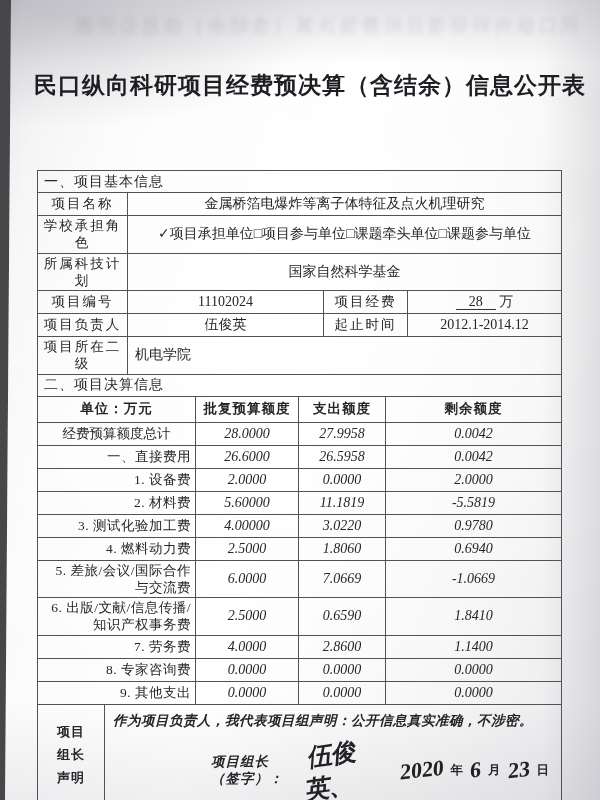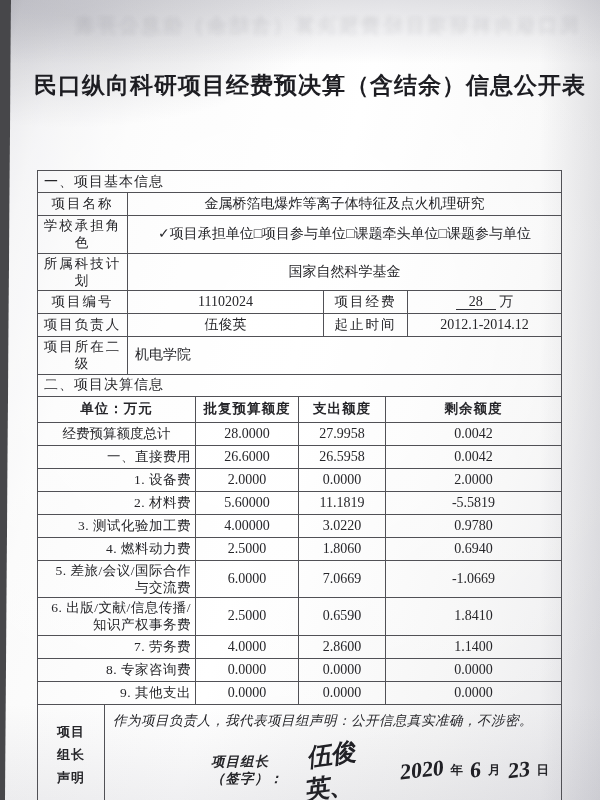--- a/index.html
+++ b/index.html
@@ -30,25 +30,25 @@
   .outer{border:1.5px solid #3e3e44;}
   .sec{text-align:left;font-weight:normal;padding-left:6px;font-size:14px;
     letter-spacing:1px;height:19px;}
   .lbl{letter-spacing:2px;font-weight:500;}
   .val{font-size:14px;}
   .left{text-align:left;padding-left:7px;}
   .u28{border-bottom:1px solid #33333a;padding:0 13px;}
   .bh{height:23px;letter-spacing:1px;font-weight:700;}
   .bi{text-align:right;padding-left:5px;word-break:break-all;letter-spacing:.5px;}
   .bc{text-align:center;}
-  .num{font-size:14px;}
+  .num{font-size:14px;font-style:italic;}
   .tall td{height:34px;}
   .decl-lbl{font-weight:600;letter-spacing:1px;line-height:1.75;font-size:13px;}
   .decl-body{text-align:left;vertical-align:top;padding:7px 8px 4px 8px;height:64px;}
-  .stmt{font-style:italic;font-weight:400;font-size:13.5px;letter-spacing:.5px;}
+  .stmt{font-style:italic;font-weight:700;font-size:13.5px;letter-spacing:.5px;}
   .signline{margin-top:9px;padding-left:98px;display:flex;align-items:center;}
   .signlbl{font-style:italic;font-weight:600;font-size:13.5px;letter-spacing:1px;}
   .hand{display:inline-block;transform:rotate(-6deg) skewX(-9deg);
     font-weight:600;color:#212126;}
   .sig{font-size:25px;letter-spacing:-1px;margin:0 26px 0 10px;transform:rotate(-8deg) skewX(-12deg);}
   .dnum{font-size:22px;margin:0 3px;}
   .dunit{font-size:12.5px;font-weight:600;margin:0 4px;}
 </style>
 </head>
 <body>

